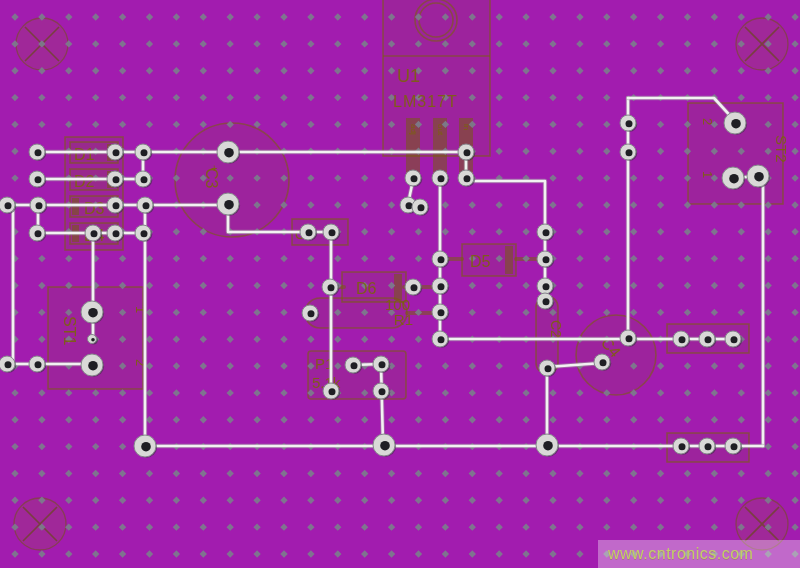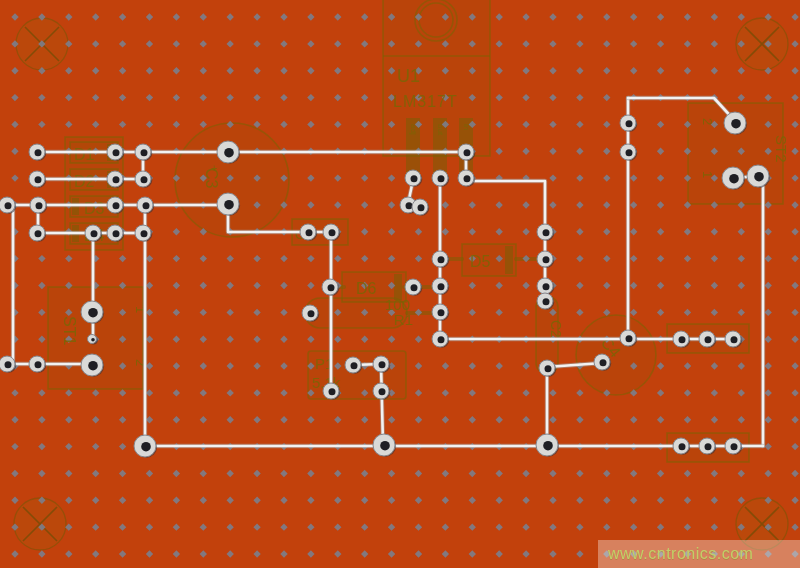--- a/index.html
+++ b/index.html
@@ -1,17 +1,17 @@
 <!DOCTYPE html>
 <html><head>
 <meta charset="utf-8">
 <style>
   html,body{margin:0;padding:0;}
   body{font-family:"Liberation Sans", sans-serif;background:#777;}
-  .board{position:relative;width:800px;height:568px;overflow:hidden;background:#c2410c;}
+  .board{position:relative;width:800px;height:568px;overflow:hidden;background:#a21caf;}
   svg{position:absolute;left:0;top:0;display:block;}
   .silk-outline{fill:rgba(115,95,0,0.10);stroke:rgba(120,100,4,0.55);stroke-width:1.6;}
   .silk-dark{fill:rgba(115,95,4,0.50);stroke:none;}
   .silk-line{stroke:rgba(120,100,4,0.55);stroke-width:1.6;fill:none;}
   .silk-lead{stroke:rgba(120,98,4,0.5);stroke-width:4;fill:none;stroke-linecap:round;}
   .silk-text{fill:rgba(122,101,6,0.85);font-family:"Liberation Sans",sans-serif;}
   .hole-x{stroke:rgba(95,78,5,0.6);stroke-width:1.6;}
   .hole-ring{fill:rgba(150,122,8,0.13);stroke:rgba(110,90,5,0.5);stroke-width:1.3;}
   .wm-band{position:absolute;left:598px;top:540px;width:202px;height:28px;
            background:rgba(255,255,255,0.34);display:flex;align-items:center;}

